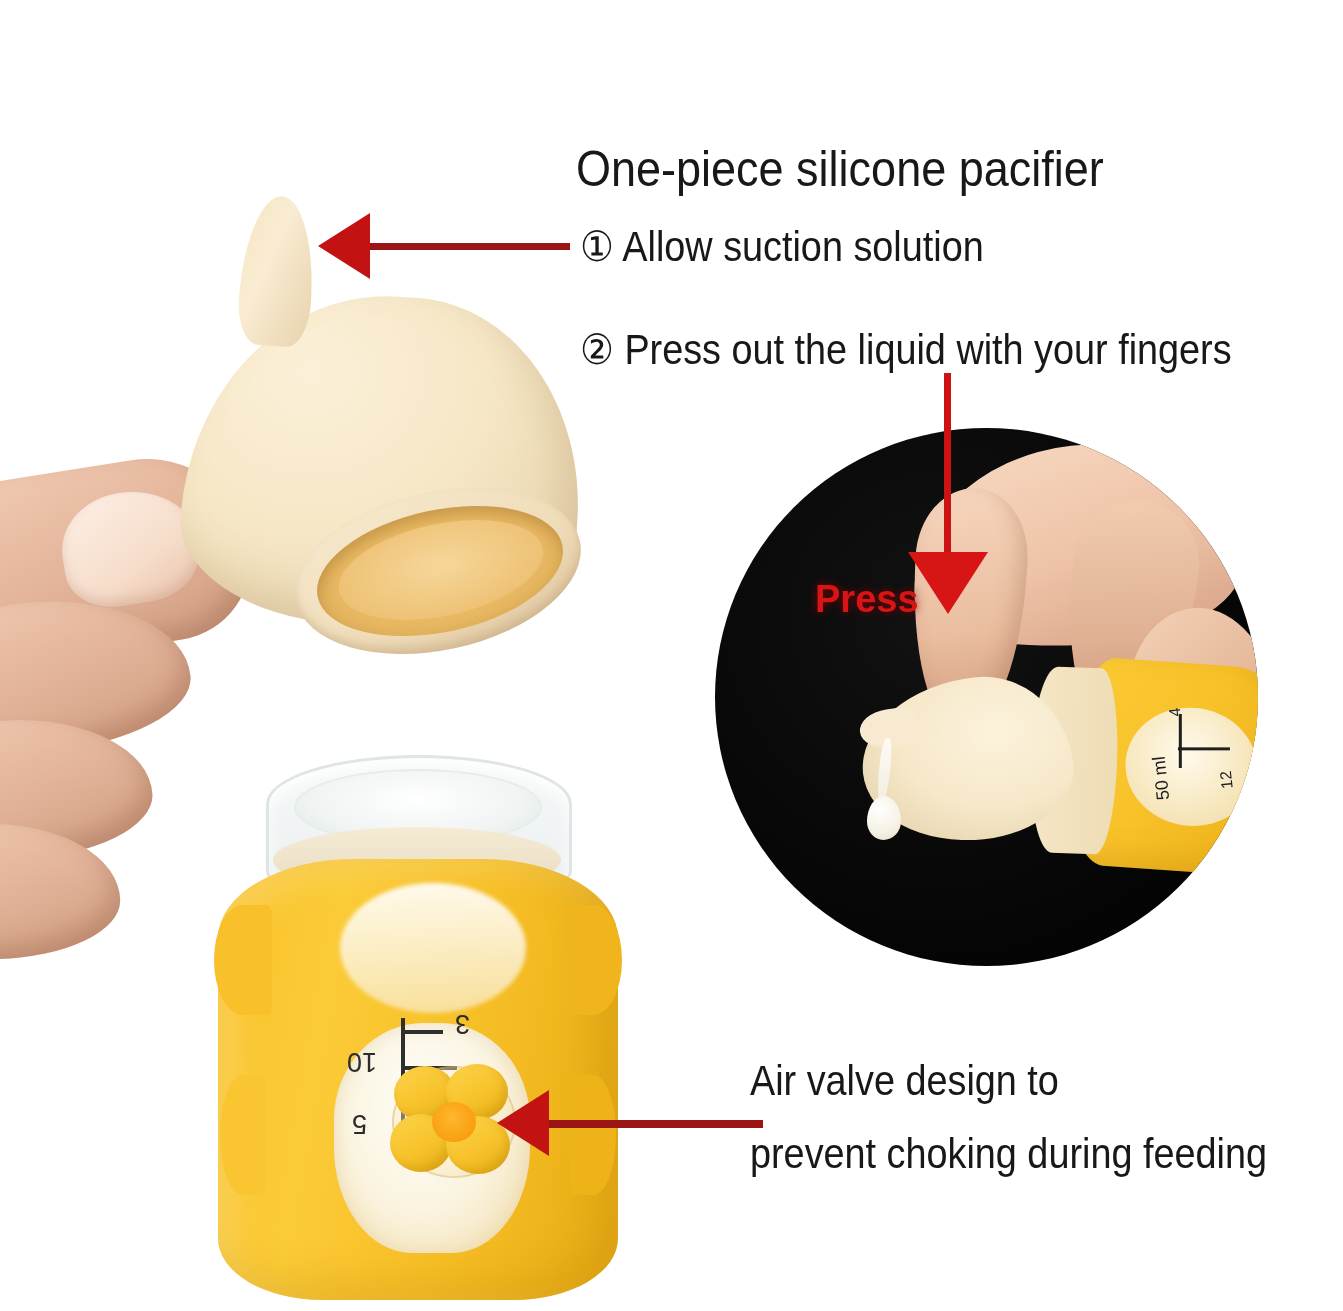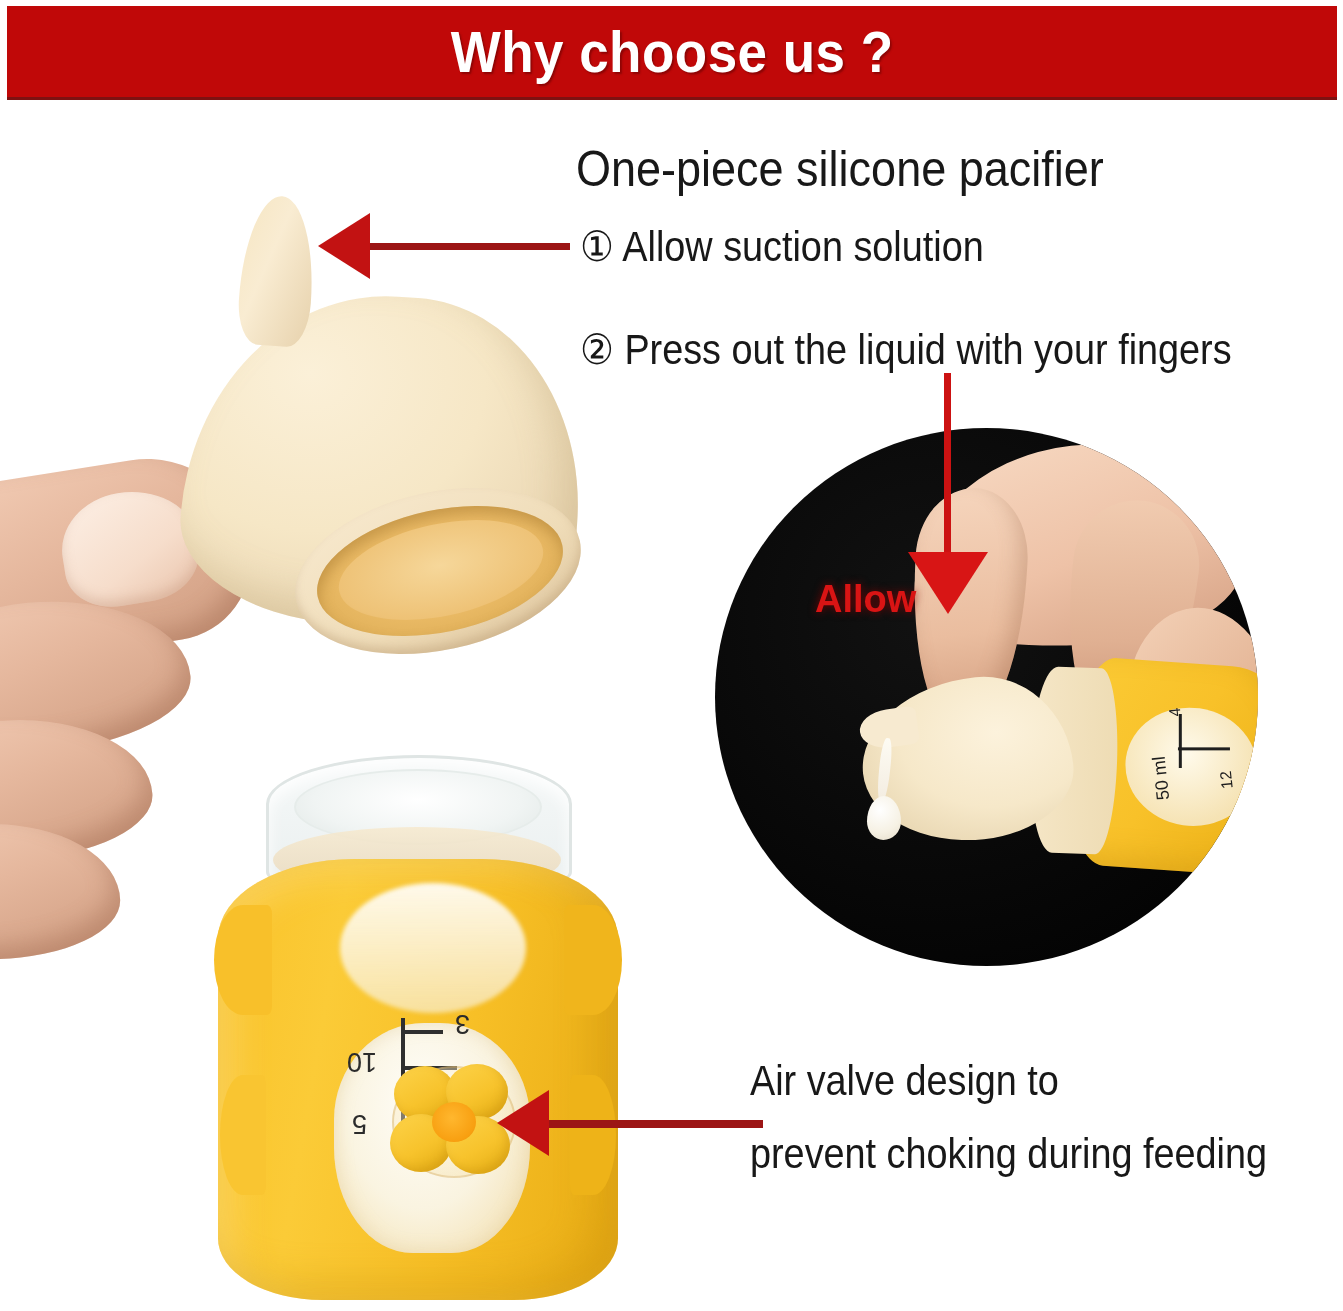--- a/index.html
+++ b/index.html
@@ -494,23 +494,20 @@
     width: 34px; height: 44px;
     background: radial-gradient(circle at 38% 32%, #ffffff 0%, #f6f1e4 60%, #e6ddca 100%);
     border-radius: 50% 50% 52% 48% / 58% 58% 42% 42%;
   }
 </style>
 </head>
 <body>
 
 <div id="page">
 
-  <div id="banner">
-    <div id="banner-title">Why choose us ?</div>
-  </div>
 
   <div class="copy" id="headline">One-piece silicone pacifier</div>
 
   <div class="copy" id="step-1">① Allow suction solution</div>
 
   <div class="copy" id="step-2">② Press out the liquid with your fingers</div>
 
   <div class="copy" id="feature-line-1">Air valve design to</div>
 
   <div class="copy" id="feature-line-2">prevent choking during feeding</div>
@@ -576,21 +573,21 @@
       <div class="inset-scale" id="inset-scale-12">12</div>
       <div class="inset-scale" id="inset-scale-4">4</div>
       <div id="inset-collar"></div>
       <div id="inset-nipple"></div>
       <div id="inset-nipple-tip"></div>
     </div>
 
     <div id="drop-stream"></div>
     <div id="drop-bead"></div>
 
-    <div id="inset-press">Allow</div>
+    <div id="inset-press">Press</div>
   </div>
 
   <div class="arrow-shaft" id="arrow1-shaft"></div>
   <div class="arrow-head left" id="arrow1-head"></div>
 
   <div class="arrow-shaft" id="arrow2-shaft"></div>
   <div class="arrow-head down" id="arrow2-head"></div>
 
   <div class="arrow-shaft" id="arrow3-shaft"></div>
   <div class="arrow-head left" id="arrow3-head"></div>

